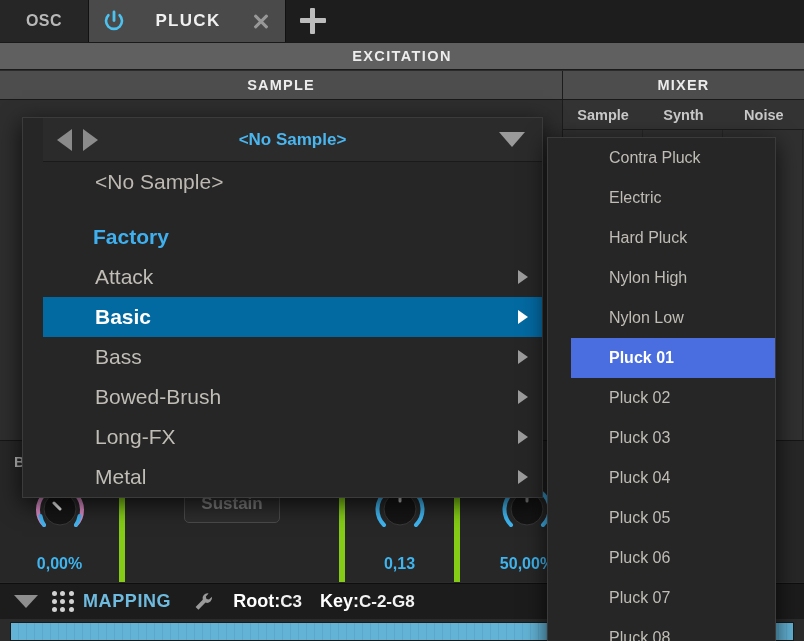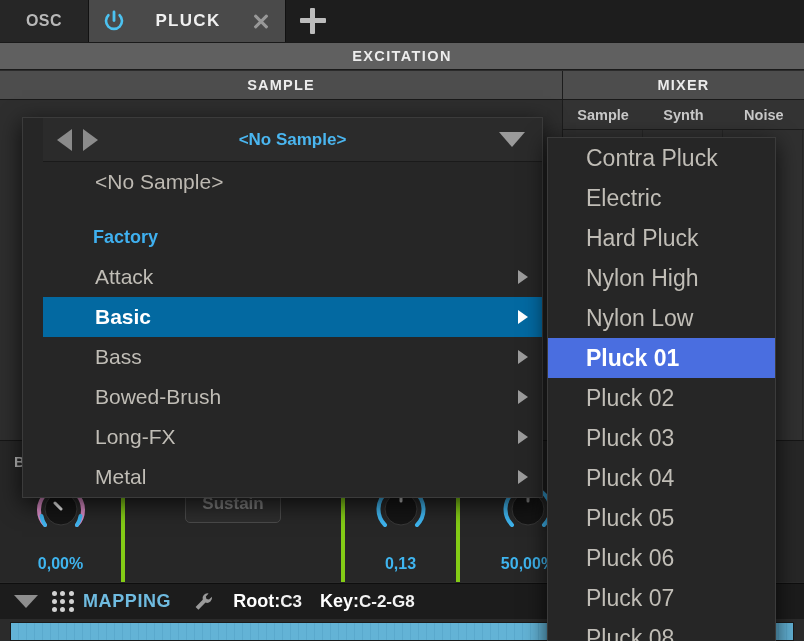--- a/index.html
+++ b/index.html
@@ -95,21 +95,21 @@
     background: #303030;
   }
 
   
   .knob-row {
     position: absolute; left: 0; top: 440px; width: 804px; height: 142px;
     background: #272727; border-top: 1px solid #161616;
     display: flex;
   }
   .knob-cell {
-    position: relative; height: 100%; border-right: 4px solid #84cc16;
+    position: relative; height: 100%; border-right: 6px solid #84cc16;
     display: flex; flex-direction: column; align-items: center;
   }
   .knob {
     margin-top: 42px; width: 52px; height: 52px; position: relative;
   }
   .knob svg { display: block; }
   .knob-val {
     margin-top: 20px; color: #3fb5ef; font-size: 16px; font-weight: bold;
   }
   .sustain-box {
@@ -180,42 +180,42 @@
   .tri-down {
     position: absolute; right: 17px; width: 0; height: 0;
     border-left: 13px solid transparent; border-right: 13px solid transparent;
     border-top: 15px solid #9a9a9a;
   }
   .menu-item {
     position: relative; height: 40px; display: flex; align-items: center;
     padding-left: 52px; color: #c0bdb6; font-size: 21px;
   }
   .menu-item.head {
-    color: #3fb0ef; font-weight: bold; font-size: 18px; padding-left: 50px;
+    color: #3fb0ef; font-weight: bold; font-size: 21px; padding-left: 50px;
   }
   .menu-item.nosample { color: #bdb9b2; }
   .menu-item.selected { background: #0369a1; color: #ffffff; font-weight: bold; }
   .menu-item .sub-arrow {
     position: absolute; right: 14px; width: 0; height: 0;
     border-top: 7px solid transparent; border-bottom: 7px solid transparent;
     border-left: 10px solid #9c9c9c;
   }
   .menu-item.selected .sub-arrow { border-left-color: #ffffff; }
   .spacer-row { height: 15px; }
 
   
   .submenu {
     position: absolute; left: 547px; top: 137px; width: 229px; height: 520px;
     background: #262626; border: 1px solid #3b3b3b;
     box-shadow: 0 6px 22px rgba(0,0,0,.72);
     overflow: hidden;
   }
   .sub-item {
     height: 40px; display: flex; align-items: center; padding-left: 38px;
-    color: #c0bdb6; font-size: 23px;
+    color: #c0bdb6; font-size: 16px; margin-left: 23px;
   }
   .sub-item.selected { background: #4a6ee0; color: #ffffff; font-weight: bold; }
 </style>
 </head>
 <body>
 
 <div id="app">
 
   <div class="tabbar">
     <div class="tab-osc">

